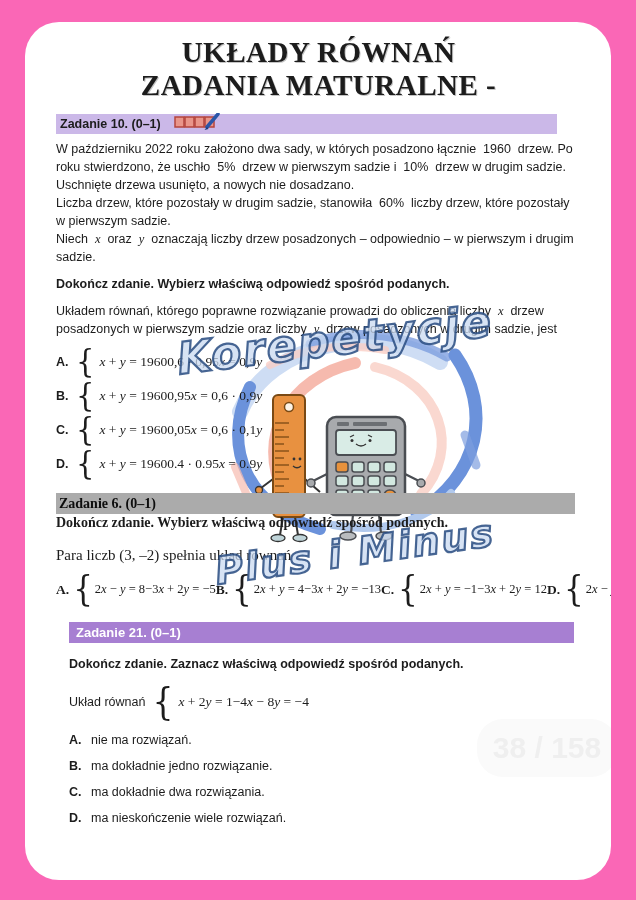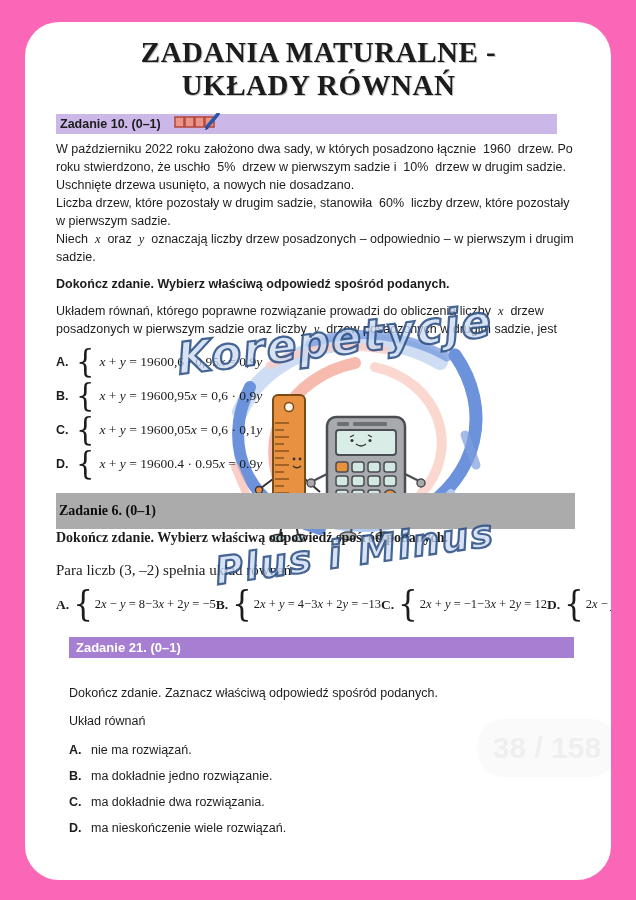--- a/index.html
+++ b/index.html
@@ -23,21 +23,21 @@
     font-family:"Liberation Serif", serif;
     font-weight:700; font-size:29px; line-height:33px;
     text-align:center; letter-spacing:0.5px;
     text-shadow:1px 1px 0 rgba(90,90,90,0.35);
     margin-bottom:12px;
   }
 
   
   .bar { display:flex; align-items:center; height:20px; font-weight:bold; }
   .bar-t10 { width:501px; background:#cbb8e8; font-size:12.5px; padding-left:4px; }
-  .bar-t6  { width:519px; height:36px; background:#ababab; font-family:"Liberation Serif",serif; font-size:14px; padding-left:3px; margin-top:15px; color:#0d0d0d; }
+  .bar-t6  { width:519px; height:21px; background:#ababab; font-family:"Liberation Serif",serif; font-size:14px; padding-left:3px; margin-top:15px; color:#0d0d0d; }
   .bar-t21 { width:505px; height:21px; background:#a77fd2; color:#ffffff; font-size:13px; padding-left:7px;text-align:center; }
   .hdr-icon { margin-left:13px; margin-top:-4px; }
 
   
   .t10-par { font-size:12.5px; line-height:18px; white-space:pre-wrap; width:525px; }
   .t10-par.first { margin-top:6px; }
   .t10-instr { font-weight:bold; font-size:12.5px; margin-top:11px; }
   .t10-question { font-size:12.5px; line-height:18px; white-space:pre-wrap; width:525px; margin-top:11px; }
   .mv { font-family:"Liberation Serif", serif; font-style:italic; }
 
@@ -59,21 +59,21 @@
   .t6-instr { font-family:"Liberation Serif",serif; font-weight:bold; font-size:14px; margin-top:1px; }
   .t6-question { font-family:"Liberation Serif",serif; font-size:15px; margin-top:16px; }
   .opt6-row { display:flex; width:522px; justify-content:space-between; margin-top:10px; }
   .opt6 { display:flex; align-items:center; }
   .opt6 .opt-label { font-family:"Liberation Serif",serif; font-size:13.5px; width:auto; margin-right:4px; }
   .opt6 .sys::before { font-size:31px; margin-right:2px; }
   .opt6 .eq { font-size:12.5px; line-height:15px; }
 
   
   .t21 { margin-left:13px; margin-top:17px; }
-  .t21-instr { font-weight:normal; font-size:12.5px; margin-top:28px; }
+  .t21-instr { font-weight:bold; font-size:12.5px; margin-top:14px; }
   .t21-sys-row { display:flex; align-items:center; margin-top:14px; font-size:12.5px; }
   .t21-sys-row .sys { margin-left:7px; }
   .t21-sys-row .sys::before { font-size:33px; }
   .t21-sys-row .sys-inner { align-items:center; }
   .opt21-list { margin-top:15px; }
   .opt21 { display:flex; font-size:12.5px; margin-bottom:12px; }
   .opt21 .opt-label { width:22px; }
 
   
   .doodle { position:absolute; left:190px; top:295px; width:280px; height:230px; z-index:0; }
@@ -178,22 +178,22 @@
     </g>
   </svg>
 
   <div class="page-counter">38 / 158</div>
 
   <div class="watermark wm-top">Korepetycje</div>
   <div class="watermark wm-bottom">Plus i Minus</div>
 
   <div class="content">
     <div class="page-title">
+      <div>UKŁADY RÓWNAŃ</div>
       <div>ZADANIA MATURALNE -</div>
-      <div>UKŁADY RÓWNAŃ</div>
     </div>
 
     <div class="bar bar-t10">
       <span>Zadanie 10. (0–1)</span>
       <svg class="hdr-icon" width="46" height="18" viewBox="0 0 46 18">
         <rect x="1" y="4" width="9" height="10" fill="#e9958a" stroke="#b5443c" stroke-width="1.5"></rect>
         <rect x="11" y="4" width="9" height="10" fill="#e9958a" stroke="#b5443c" stroke-width="1.5"></rect>
         <rect x="21" y="4" width="9" height="10" fill="#e9958a" stroke="#b5443c" stroke-width="1.5"></rect>
         <rect x="31" y="4" width="9" height="10" fill="#e9958a" stroke="#b5443c" stroke-width="1.5"></rect>
         <line x1="44" y1="1" x2="33" y2="14" stroke="#2a56a8" stroke-width="3.5" stroke-linecap="round"></line>
@@ -293,20 +293,26 @@
     </div>
 
     <div class="t21">
       <div class="bar bar-t21">
         <span>Zadanie 21. (0–1)</span>
       </div>
       <p class="t21-instr">Dokończ zdanie. Zaznacz właściwą odpowiedź spośród podanych.</p>
 
       <div class="t21-sys-row">
         <span>Układ równań</span>
+        <span class="sys">
+            <span class="sys-inner">
+          <span class="eq"><i class="mv">x</i> + 2<i class="mv">y</i> = 1</span>
+          <span class="eq">−4<i class="mv">x</i> − 8<i class="mv">y</i> = −4</span>
+        </span>
+          </span>
       </div>
 
       <div class="opt21-list">
         <div class="opt21">
           <span class="opt-label">A.</span>
           <span>nie ma rozwiązań.</span>
         </div>
         <div class="opt21">
           <span class="opt-label">B.</span>
           <span>ma dokładnie jedno rozwiązanie.</span>

